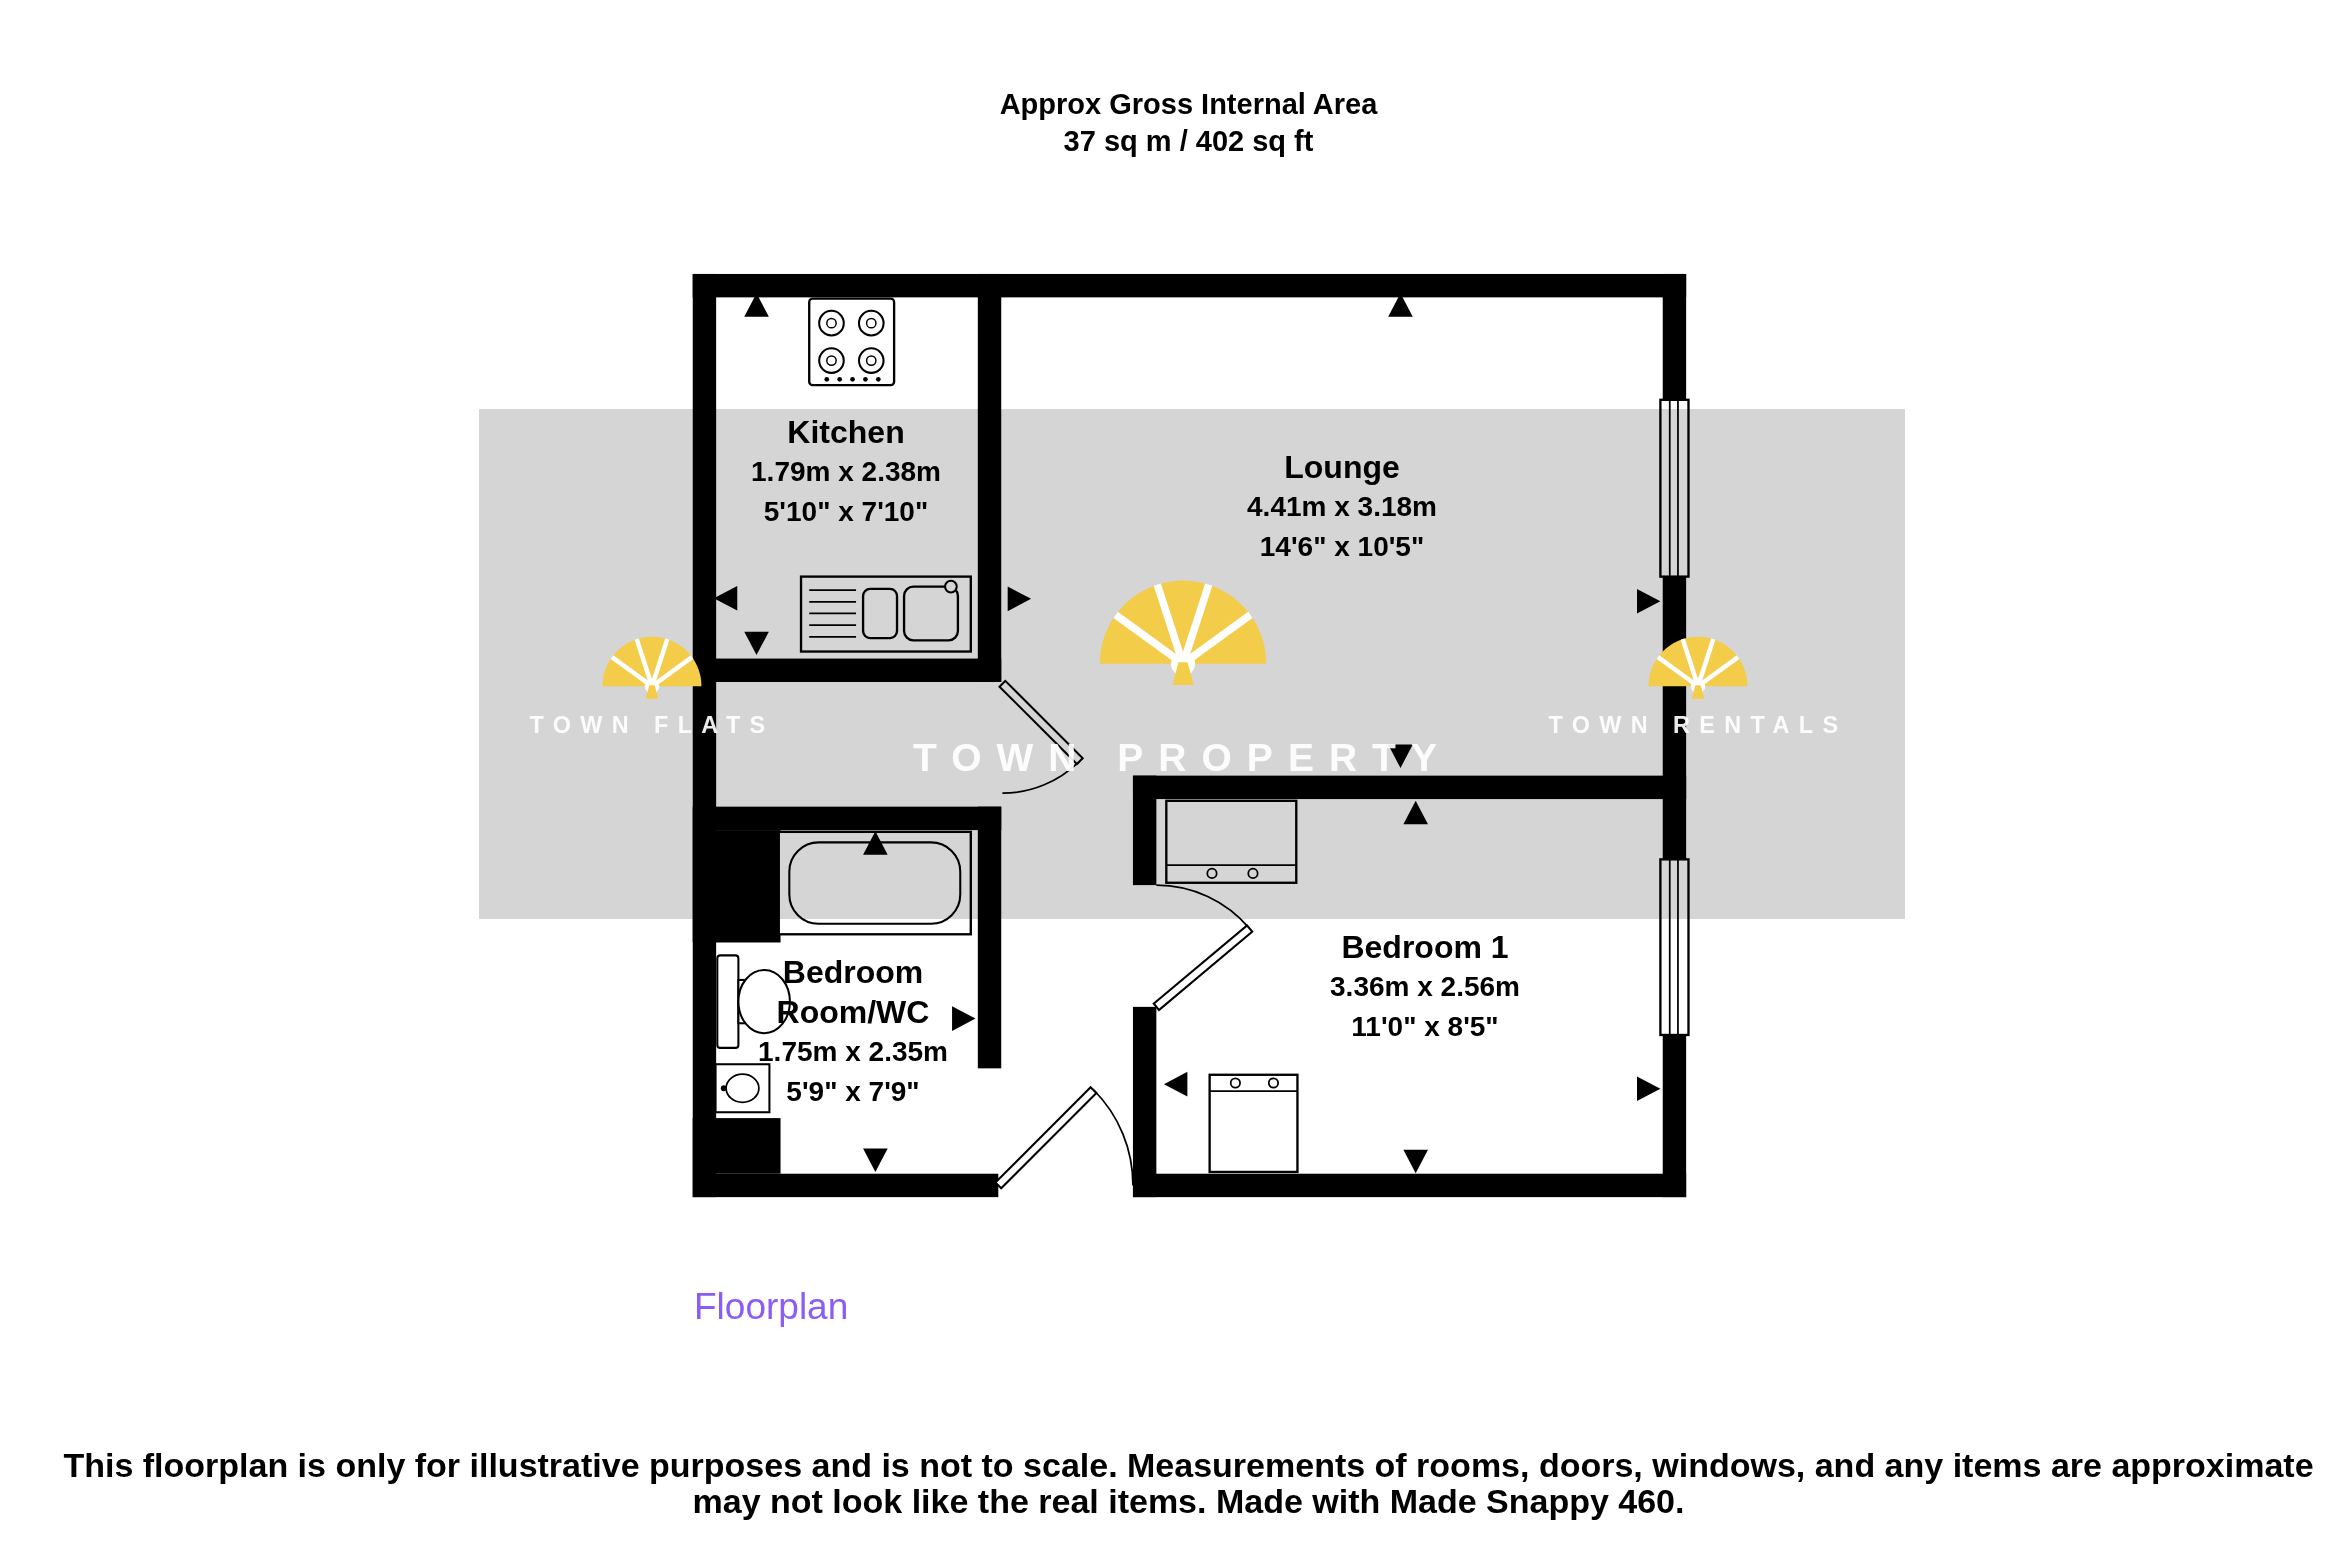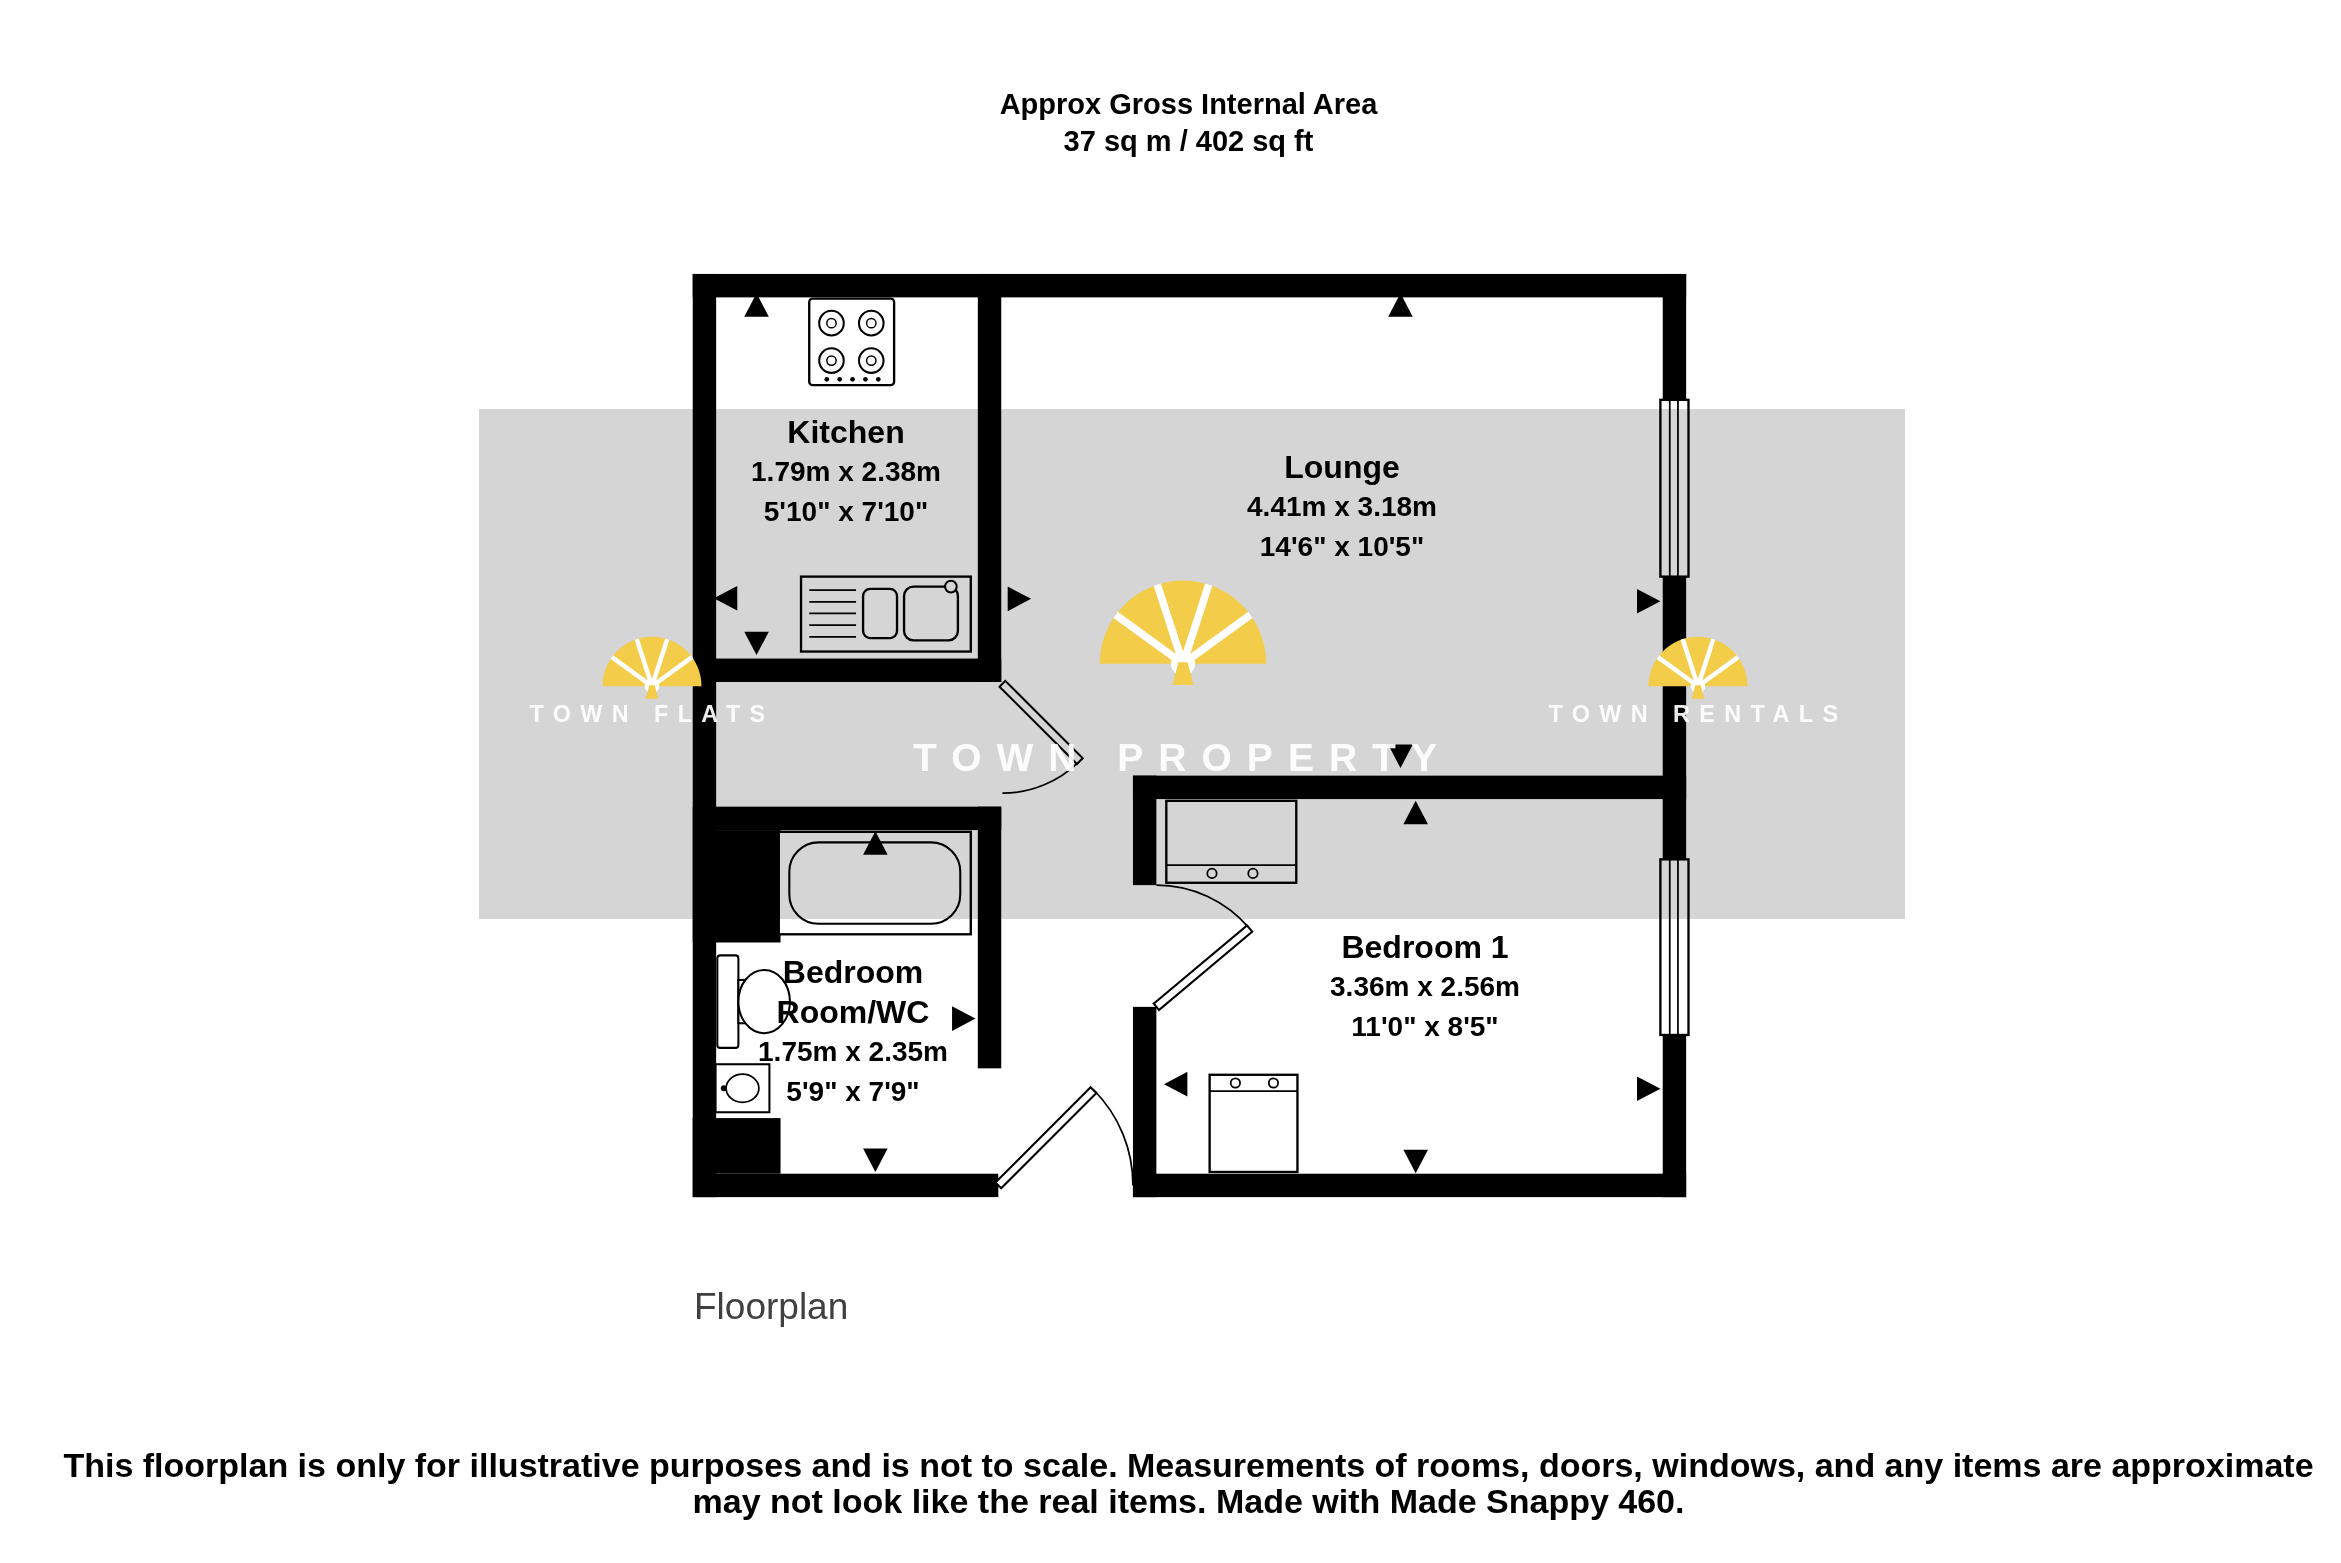--- a/index.html
+++ b/index.html
@@ -16,24 +16,24 @@
   #lbl-lounge{left:1190px;top:447px;width:304px;}
   #lbl-bedroom{left:1273px;top:927px;width:304px;}
   #lbl-shower{left:736px;top:952px;width:234px;}
   #band{position:absolute;left:479px;top:409px;width:1426px;height:510px;
         background:var(--band-color,rgba(0,0,0,0.165));}
   .wm{position:absolute;display:flex;flex-direction:column;align-items:center;
       color:rgba(255,255,255,0.92);font-weight:700;}
   .wm .label{white-space:nowrap;}
   #wm-left{left:535px;top:632px;width:234px;}
   #wm-right{left:1581px;top:632px;width:234px;}
-  #wm-left .label,#wm-right .label{font-size:23.4px;letter-spacing:9.4px;margin-top:2px;}
+  #wm-left .label,#wm-right .label{font-size:23.4px;letter-spacing:9.4px;margin-top:13px;}
   #wm-center{left:919px;top:573px;width:527px;gap:33px;}
   #wm-center .label{font-size:39px;letter-spacing:15px;margin-top:17.6px;font-weight:600;}
-  #caption{position:absolute;left:694px;top:1286px;font-size:37px;font-weight:400;color:#404040;}
+  #caption{position:absolute;left:694px;top:1286px;font-size:37px;font-weight:400;color:#8b5cf6;}
   #disclaimer{position:absolute;left:35px;width:2307px;top:1447px;text-align:center;
               font-weight:700;font-size:34px;line-height:36px;}
 </style>
 </head>
 <body>
 
 <div id="page">
 
   <svg width="0" height="0" style="position:absolute" aria-hidden="true">
     <defs>

